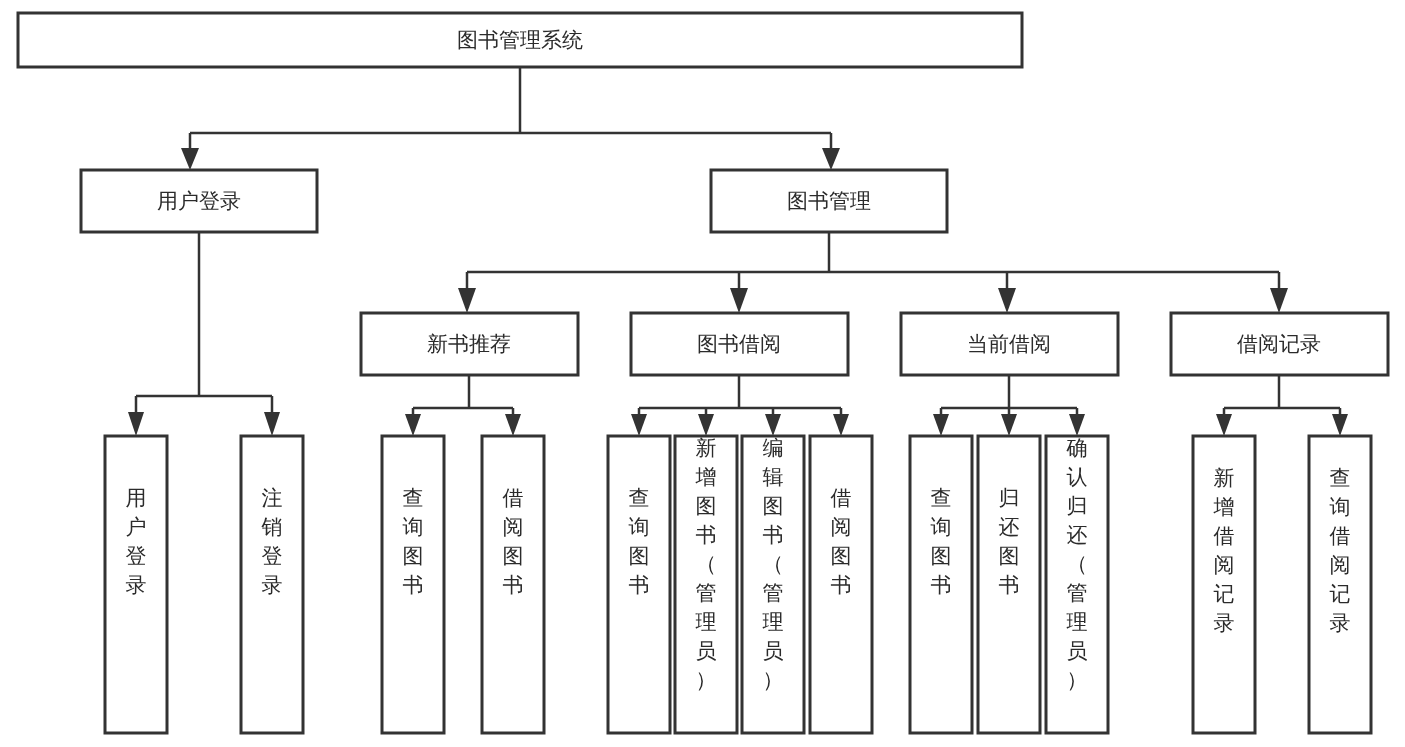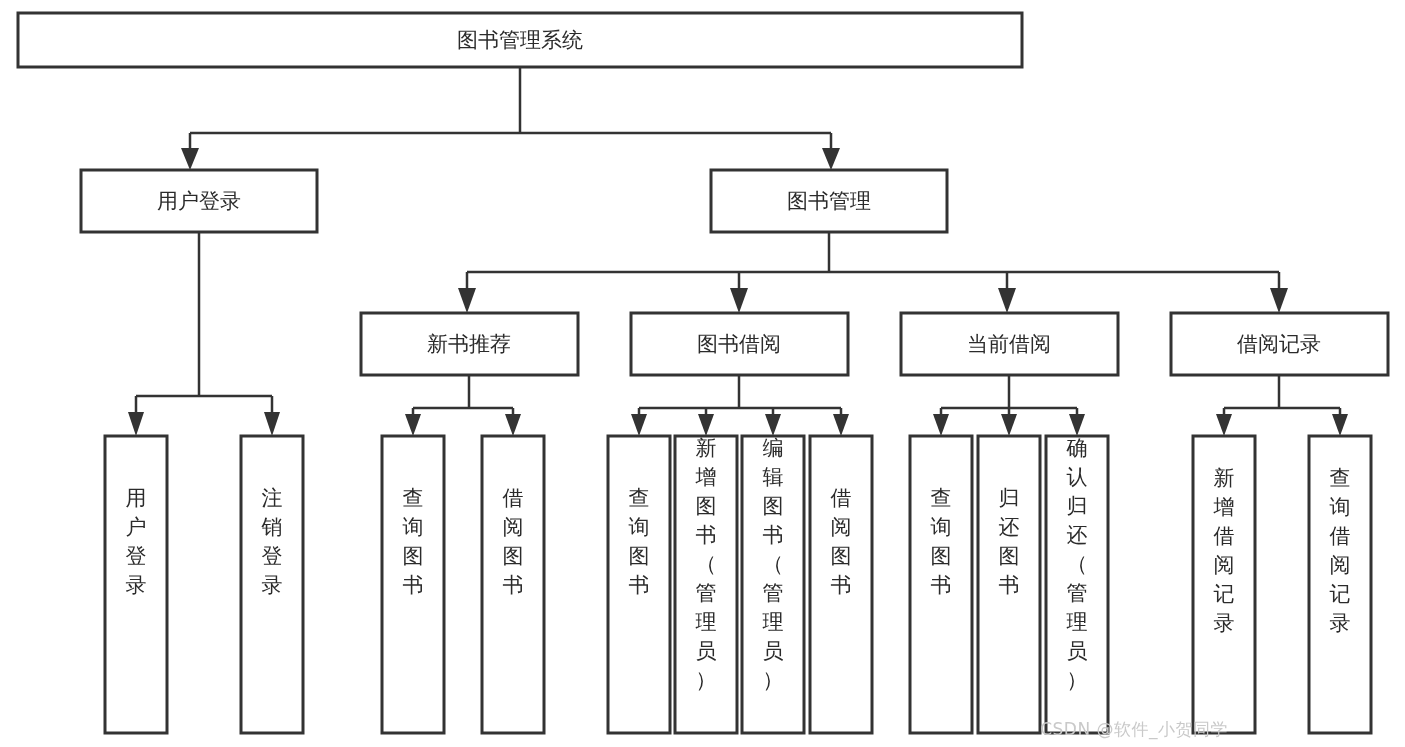--- a/index.html
+++ b/index.html
@@ -232,15 +232,14 @@
       <text class="node-label-v" x="1224" y="485"><tspan x="1224" dy="0">新</tspan><tspan x="1224" dy="29">增</tspan><tspan x="1224" dy="29">借</tspan><tspan x="1224" dy="29">阅</tspan><tspan x="1224" dy="29">记</tspan><tspan x="1224" dy="29">录</tspan></text>
     </g>
 
     <g>
       <rect class="node-box" x="1309" y="436" width="62" height="297"></rect>
       <text class="node-label-v" x="1340" y="485"><tspan x="1340" dy="0">查</tspan><tspan x="1340" dy="29">询</tspan><tspan x="1340" dy="29">借</tspan><tspan x="1340" dy="29">阅</tspan><tspan x="1340" dy="29">记</tspan><tspan x="1340" dy="29">录</tspan></text>
     </g>
 
   </svg>
 
-  <div class="watermark">CSDN @软件_小贺同学</div>
 
 </div>
 
 </body></html>

